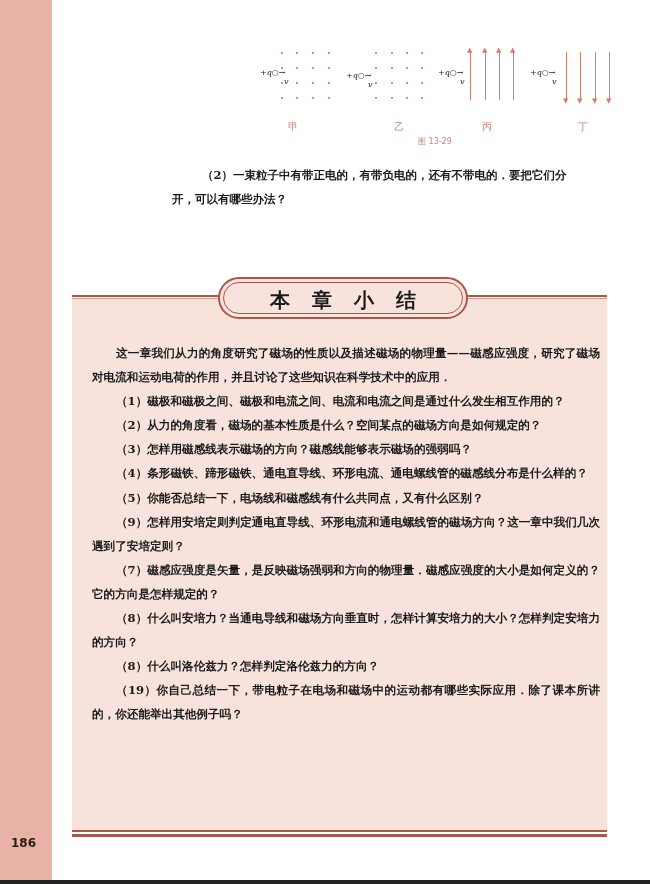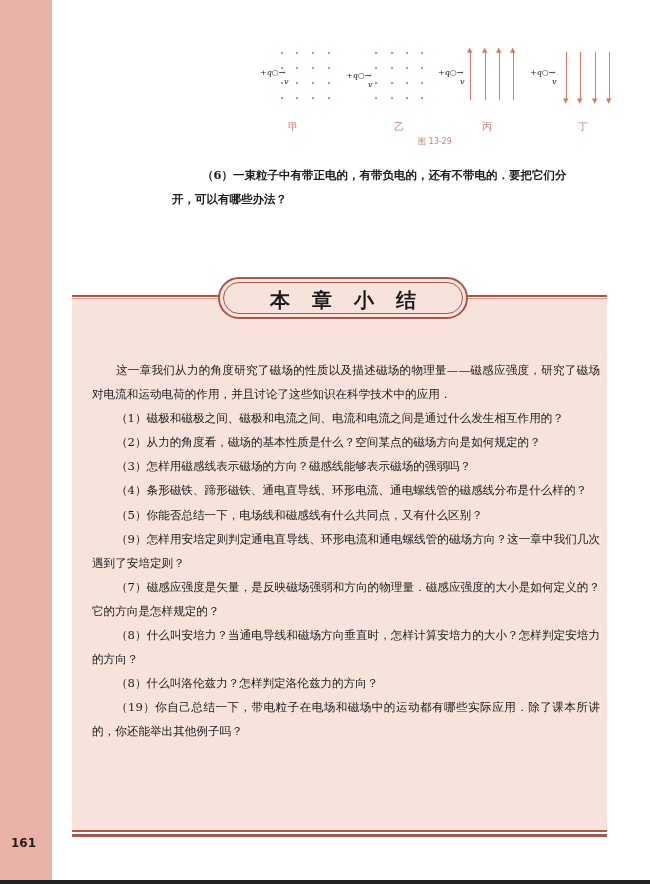--- a/index.html
+++ b/index.html
@@ -22,28 +22,28 @@
 
   .summary-box{position:absolute;left:72px;top:299px;width:535px;height:531px;background:#f8e3dc;}
   .rule-top{position:absolute;left:72px;top:295px;width:535px;height:2px;background:#a8584a;}
   .rule-top2{position:absolute;left:72px;top:298px;width:535px;height:1px;background:#d99a88;}
   .title-pill{position:absolute;left:218px;top:277px;width:250px;height:42px;border:2px solid #a8584a;border-radius:22px;background:#f8e3dc;box-sizing:border-box;}
   .title-pill-inner{position:absolute;left:3px;top:3px;right:3px;bottom:3px;border:1px solid #a8584a;border-radius:18px;}
   .title-text{position:absolute;left:0;right:0;top:8px;text-align:center;font-size:20px;font-weight:bold;letter-spacing:22px;color:#1a1a1a;padding-left:22px;}
   .rule-bottom1{position:absolute;left:72px;top:830px;width:535px;height:2px;background:#a8584a;}
   .rule-bottom2{position:absolute;left:72px;top:834px;width:535px;height:3px;background:#a8584a;}
 
-  .body-text{position:absolute;left:92px;top:358px;width:508px;font-size:11.6px;line-height:24.1px;color:#1a1a1a;font-weight:normal;}
+  .body-text{position:absolute;left:92px;top:341px;width:508px;font-size:11.6px;line-height:24.1px;color:#1a1a1a;font-weight:bold;}
   .para{text-indent:24px;margin:0;text-align:justify;}
 </style>
 </head>
 <body>
 
 <div class="margin-strip"></div>
-<div class="page-number">161</div>
+<div class="page-number">186</div>
 
 <div class="figure">
 
   <div class="panel" style="left:0;width:100px;">
     <div class="dot" style="left:41px;top:22px"></div>
       <div class="dot" style="left:56px;top:22px"></div>
       <div class="dot" style="left:72px;top:22px"></div>
       <div class="dot" style="left:88px;top:22px"></div>
     <div class="dot" style="left:41px;top:37px"></div>
       <div class="dot" style="left:56px;top:37px"></div>
@@ -108,21 +108,21 @@
     <span style="position:absolute;left:62px;top:67px;font-size:7px;color:#d67a6a;">▼</span>
     <span style="position:absolute;left:76px;top:67px;font-size:7px;color:#d67a6a;">▼</span>
     <span class="charge" style="left:0;top:38px"><span>+q</span>○→</span>
     <span class="vlabel" style="left:22px;top:47px">v</span>
     <span class="panel-label" style="left:48px">丁</span>
   </div>
   <span class="fig-caption">图 13-29</span>
 </div>
 
 <div class="question">
-  <div style="white-space:nowrap;">（6）一束粒子中有带正电的，有带负电的，还有不带电的．要把它们分</div>
+  <div style="white-space:nowrap;">（2）一束粒子中有带正电的，有带负电的，还有不带电的．要把它们分</div>
   <div class="line2">开，可以有哪些办法？</div>
 </div>
 
 <div class="summary-box"></div>
 <div class="rule-top"></div>
 <div class="rule-top2"></div>
 <div class="title-pill">
   <div class="title-pill-inner"></div>
   <div class="title-text">本章小结</div>
 </div>

